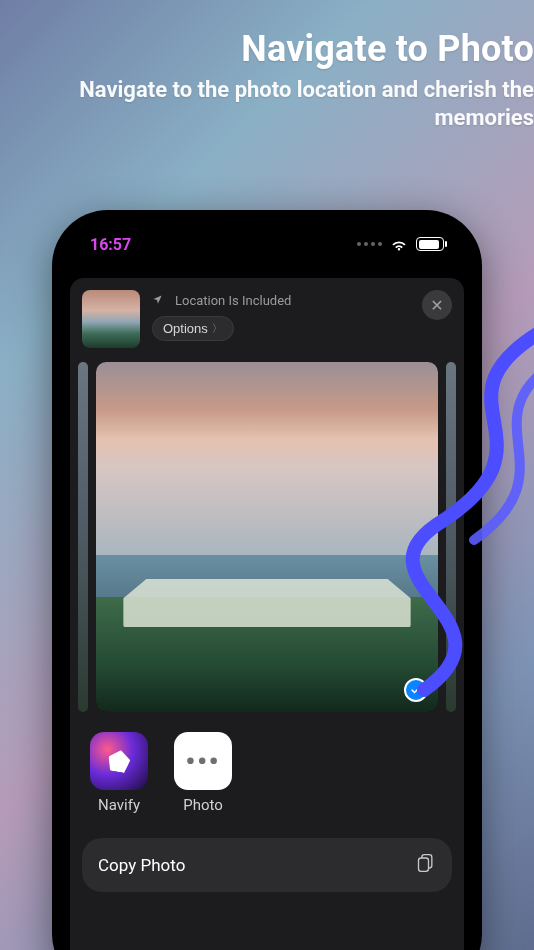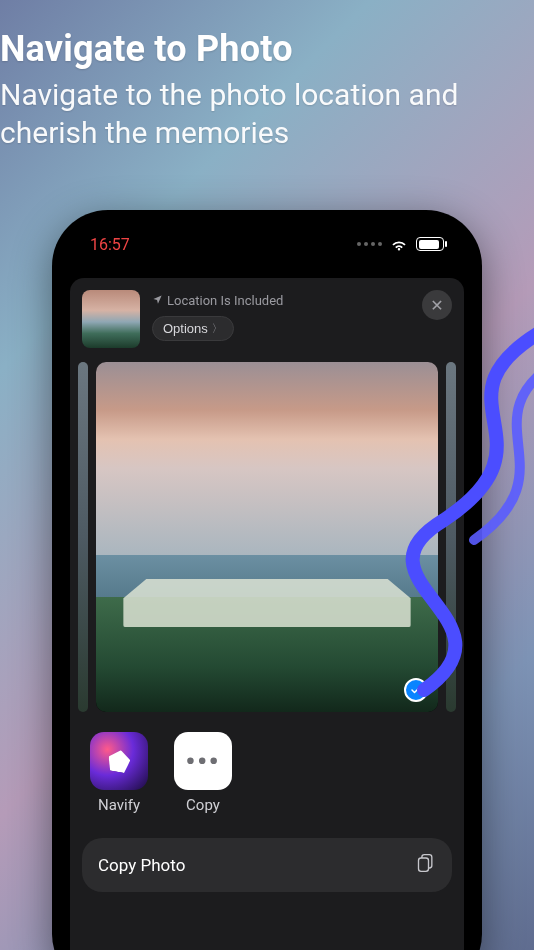--- a/index.html
+++ b/index.html
@@ -4,41 +4,41 @@
 <style>
   * { box-sizing: border-box; margin: 0; padding: 0; }
   html, body { width: 534px; height: 950px; overflow: hidden; font-family: -apple-system, BlinkMacSystemFont, "Segoe UI", Roboto, Helvetica, Arial, sans-serif; }
   .bg {
     width: 534px; height: 950px;
     background: linear-gradient(135deg, #6f7ea5 0%, #8ab0c5 25%, #b59bb8 55%, #7d93b5 80%, #5f6c8f 100%);
     position: relative;
     display: flex; flex-direction: column; align-items: center;
   }
   .marketing {
-    text-align: left; color: #fff; margin-top: 28px;
+    text-align: right; color: #fff; margin-top: 28px;
     text-shadow: 0 1px 2px rgba(0,0,0,0.15);
   }
   .marketing h1 { font-size: 36px; font-weight: 700; letter-spacing: 0.2px; }
-  .marketing p  { font-size: 30px; font-weight: 400; line-height: 1.25; margin-top: 6px; opacity: 0.95; }
+  .marketing p  { font-size: 22px; font-weight: 700; line-height: 1.25; margin-top: 6px; opacity: 0.95; }
 
   .phone {
     position: absolute; bottom: -40px; left: 50%; transform: translateX(-50%);
     width: 430px; height: 780px;
     background: #000; border-radius: 56px; padding: 10px;
     box-shadow: 0 10px 40px rgba(0,0,0,0.45);
   }
   .screen {
     width: 100%; height: 100%; background: #000; border-radius: 46px;
     position: relative; overflow: hidden;
   }
 
   
   .status {
     height: 48px; display: flex; align-items: center; justify-content: space-between;
-    padding: 0 28px; color: #ef4444; font-size: 16px; font-weight: 400; text-align: center;
+    padding: 0 28px; color: #d946ef; font-size: 16px; font-weight: 700; text-align: center;
   }
   .status .right { display: flex; align-items: center; gap: 8px; }
   .dots { display: flex; gap: 3px; opacity: 0.4; }
   .dots i { width: 4px; height: 4px; border-radius: 50%; background: #fff; display: block; }
   .wifi { width: 18px; height: 14px; position: relative; }
   .batt { width: 28px; height: 14px; border: 1.5px solid #fff; border-radius: 4px; position: relative; }
   .batt::after { content: ""; position: absolute; right: -4px; top: 3px; width: 2.5px; height: 6px; background: #fff; border-radius: 1px; }
   .batt i { position: absolute; left: 1.5px; top: 1.5px; bottom: 1.5px; width: 20px; background: #fff; border-radius: 2px; }
 
   
@@ -48,21 +48,21 @@
     padding: 12px 12px 0 12px; color: #fff;
     display: flex; flex-direction: column; gap: 14px;
   }
   .hdr { display: flex; align-items: flex-start; gap: 12px; position: relative; }
   .thumb {
     width: 58px; height: 58px; border-radius: 8px; flex: 0 0 auto;
     background: linear-gradient(to bottom, #b98a7a 0%, #d6b2a4 35%, #8fa7b4 55%, #3f6d5a 75%, #1c3b2b 100%);
   }
   .hdr-text { flex: 1; padding-top: 2px; }
   .hdr-title { font-size: 16px; font-weight: 600; }
-  .hdr-sub { font-size: 13px; color: #9a9aa0; display: flex; align-items: flex-end; gap: 4px; margin-top: 1px; }
+  .hdr-sub { font-size: 13px; color: #9a9aa0; display: flex; align-items: flex-end; gap: 12px; margin-top: 1px; }
   .options-btn {
     margin-top: 8px; display: inline-flex; align-items: flex-end; gap: 4px;
     font-size: 13px; color: #d8d8dc; background: #2c2c2e; border: 0.5px solid #3a3a3c;
     padding: 4px 10px; border-radius: 14px; cursor: pointer;
   }
   .options-btn .chev { font-size: 11px; color: #8e8e93; }
   .close-btn {
     width: 30px; height: 30px; border-radius: 15px; background: #3a3a3c;
     display: flex; align-items: center; justify-content: center; color: #a0a0a6;
     font-size: 16px; cursor: pointer; flex: 0 0 auto;
@@ -219,21 +219,21 @@
           <div class="side"></div>
         </div>
 
         <div class="apps">
           <div class="app">
             <div class="icon icon-navify"></div>
             <div class="label">Navify</div>
           </div>
           <div class="app">
             <div class="icon icon-more">•••</div>
-            <div class="label">Copy</div>
+            <div class="label">Photo</div>
           </div>
         </div>
 
         <div class="actions">
           <div class="action">
             <span>Copy Photo</span>
             <span class="ic">
               <svg width="20" height="22" viewBox="0 0 24 26" fill="none" stroke="#c7c7cc" stroke-width="1.6">
                 <rect x="7" y="3" width="12" height="16" rx="3"></rect>
                 <rect x="3" y="7" width="12" height="16" rx="3" fill="#2c2c2e"></rect>

